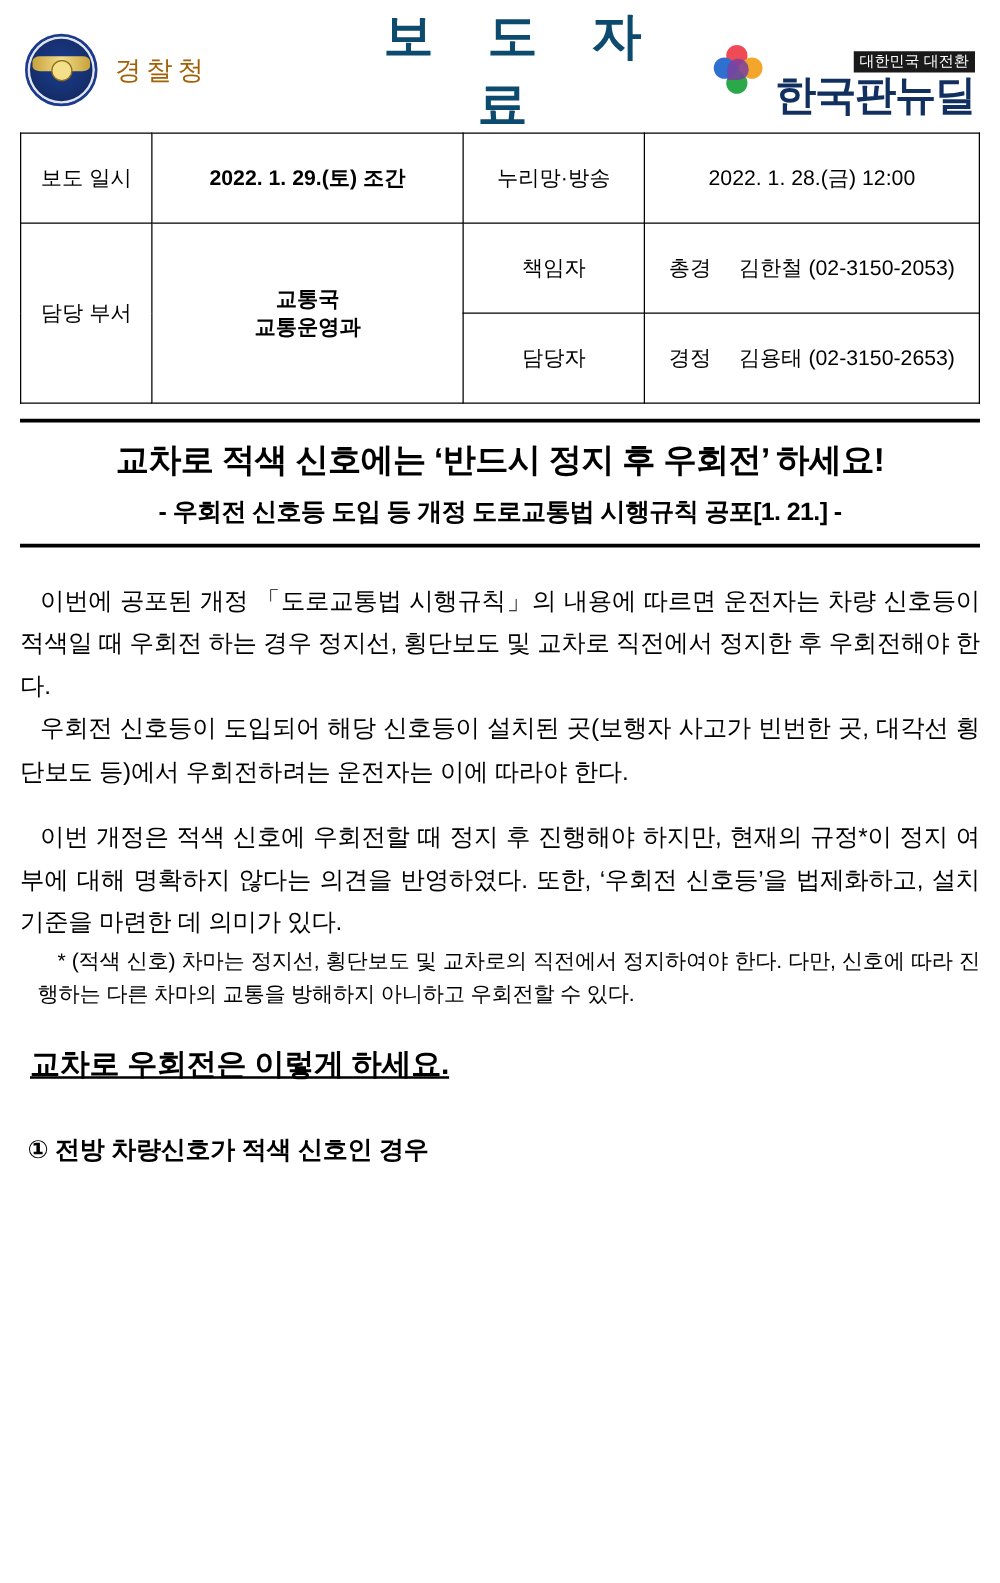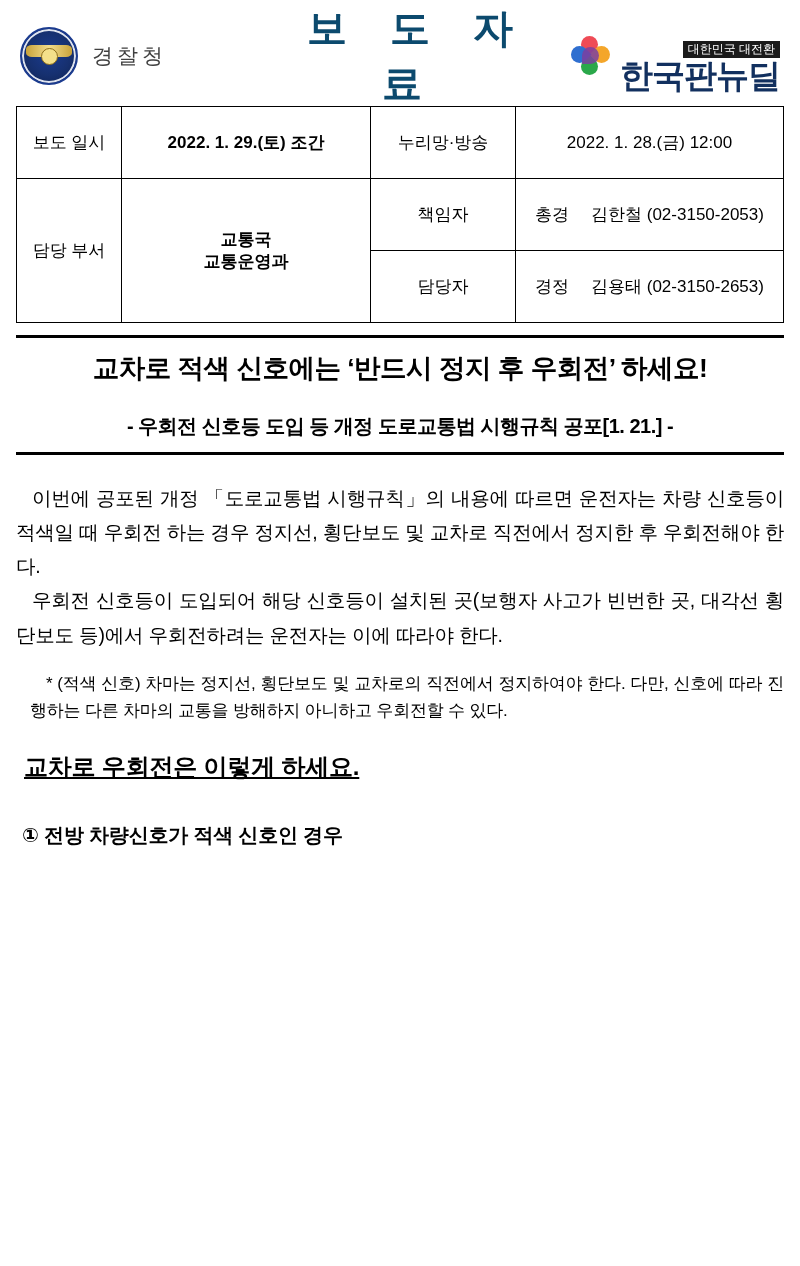--- a/index.html
+++ b/index.html
@@ -62,21 +62,21 @@
     width: 15px;
     height: 15px;
     border-radius: 50%;
     background: #f4e08a;
     border: 1px solid #8c6d1a;
     z-index: 2;
   }
   .org-name {
     font-size: 21px;
     letter-spacing: 4px;
-    color: #404040;
+    color: #a16207;
   }
   .header-title {
     flex: 1;
     text-align: center;
     font-size: 40px;
     font-weight: bold;
     letter-spacing: 16px;
     text-indent: 16px;
     color: #0c4a6e;
   }
@@ -153,21 +153,21 @@
     border-top: 3px solid #000;
     border-bottom: 3px solid #000;
     margin-top: 12px;
     padding: 12px 0 12px 0;
     text-align: center;
   }
   .main-title {
     font-size: 26.5px;
     font-weight: bold;
     letter-spacing: -0.5px;
-    margin-bottom: 27px;
+    margin-bottom: 10px;
   }
   .sub-title {
     font-size: 20px;
     font-weight: bold;
     letter-spacing: -0.5px;
   }
 
   
   .body {
     margin-top: 26px;
@@ -272,19 +272,20 @@
     </table>
 
   <div class="title-box">
     <div class="main-title">교차로 적색 신호에는 ‘반드시 정지 후 우회전’ 하세요!</div>
     <div class="sub-title">- 우회전 신호등 도입 등 개정 도로교통법 시행규칙 공포[1. 21.] -</div>
   </div>
 
   <div class="body">
     <p class="tight">이번에 공포된 개정 「도로교통법 시행규칙」의 내용에 따르면 운전자는 차량 신호등이 적색일 때 우회전 하는 경우 정지선, 횡단보도 및 교차로 직전에서 정지한 후 우회전해야 한다.</p>
     <p class="nogap">우회전 신호등이 도입되어 해당 신호등이 설치된 곳(보행자 사고가 빈번한 곳, 대각선 횡단보도 등)에서 우회전하려는 운전자는 이에 따라야 한다.</p>
+    <p class="tight">이번 개정은 적색 신호에 우회전할 때 정지 후 진행해야 하지만, 현재의 규정*이 정지 여부에 대해 명확하지 않다는 의견을 반영하였다. 또한, ‘우회전 신호등’을 법제화하고, 설치기준을 마련한 데 의미가 있다.</p>
     <p class="note">* (적색 신호) 차마는 정지선, 횡단보도 및 교차로의 직전에서 정지하여야 한다. 다만, 신호에 따라 진행하는 다른 차마의 교통을 방해하지 아니하고 우회전할 수 있다.</p>
     <div class="lead">교차로 우회전은 이렇게 하세요.</div>
     <div class="item">① 전방 차량신호가 적색 신호인 경우</div>
   </div>
 
   <div class="scroll-hint"></div>
 </div>
 
 </body></html>

